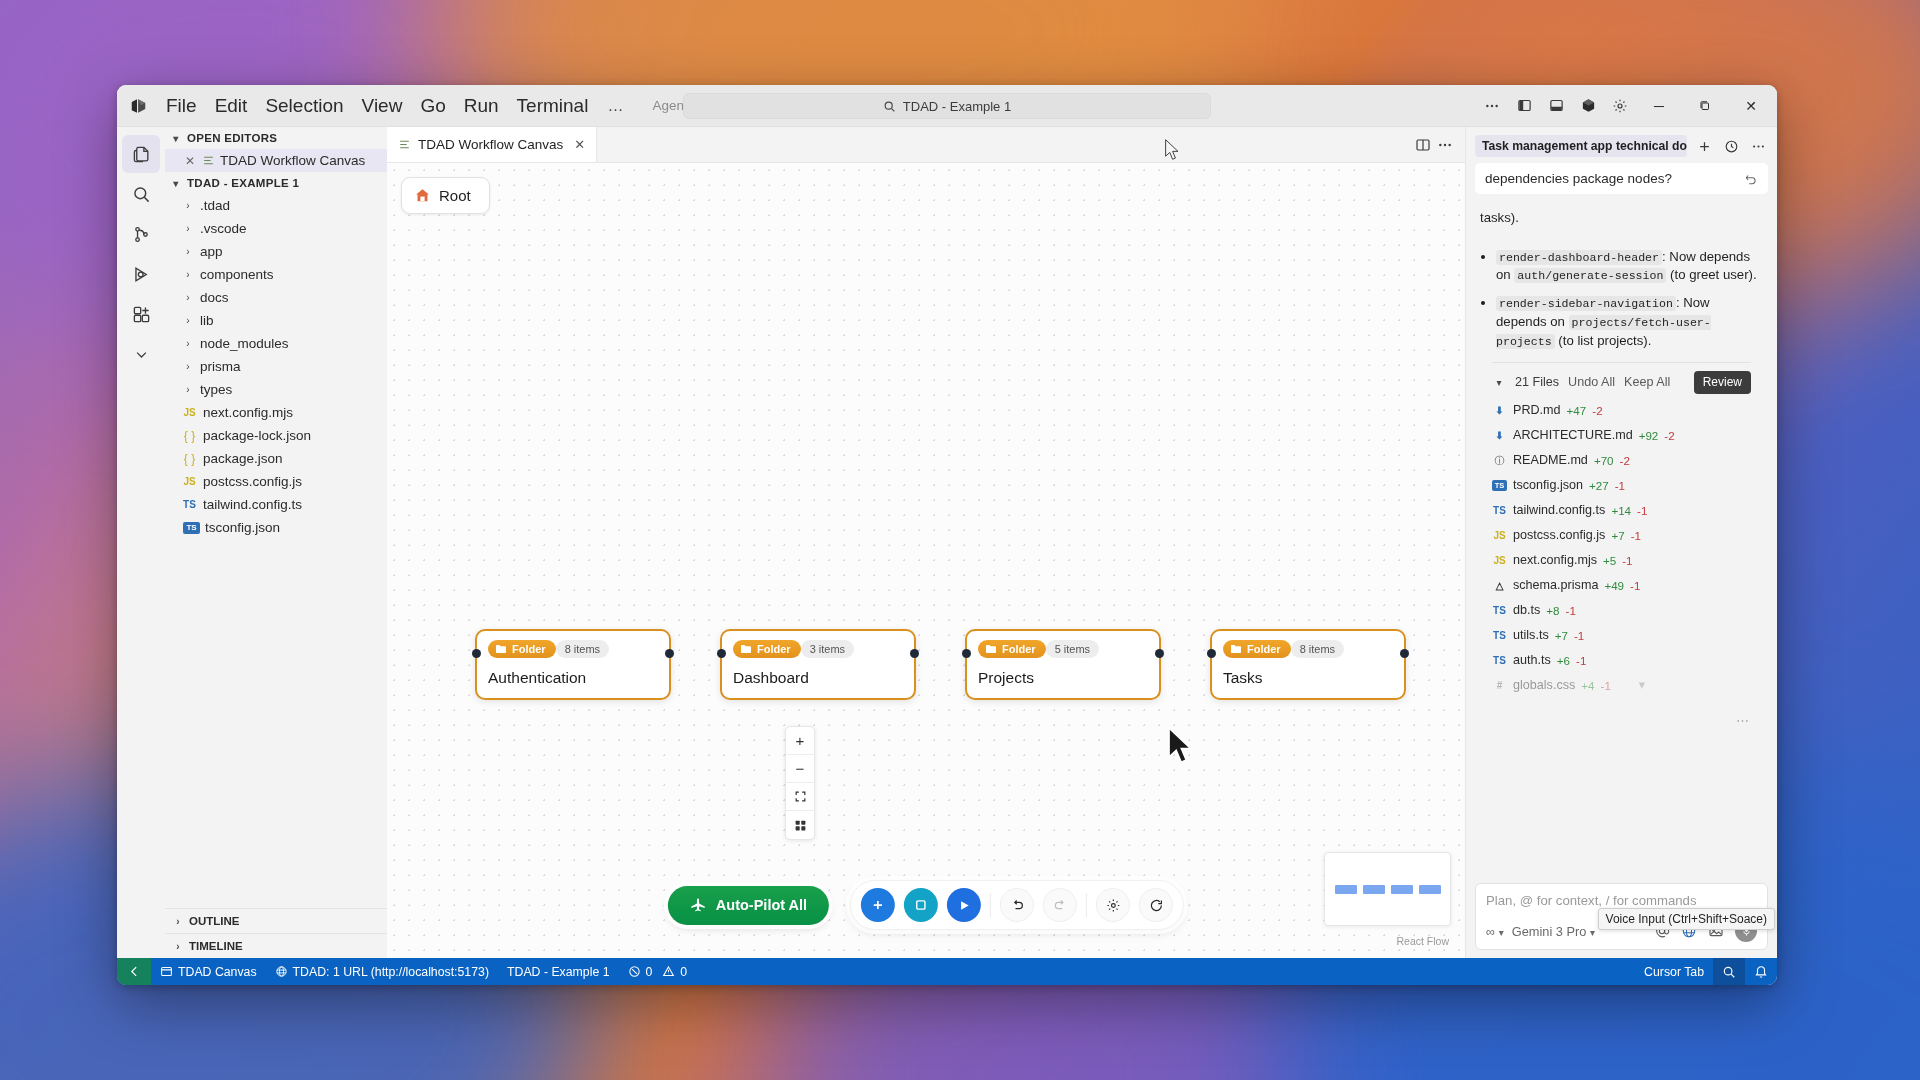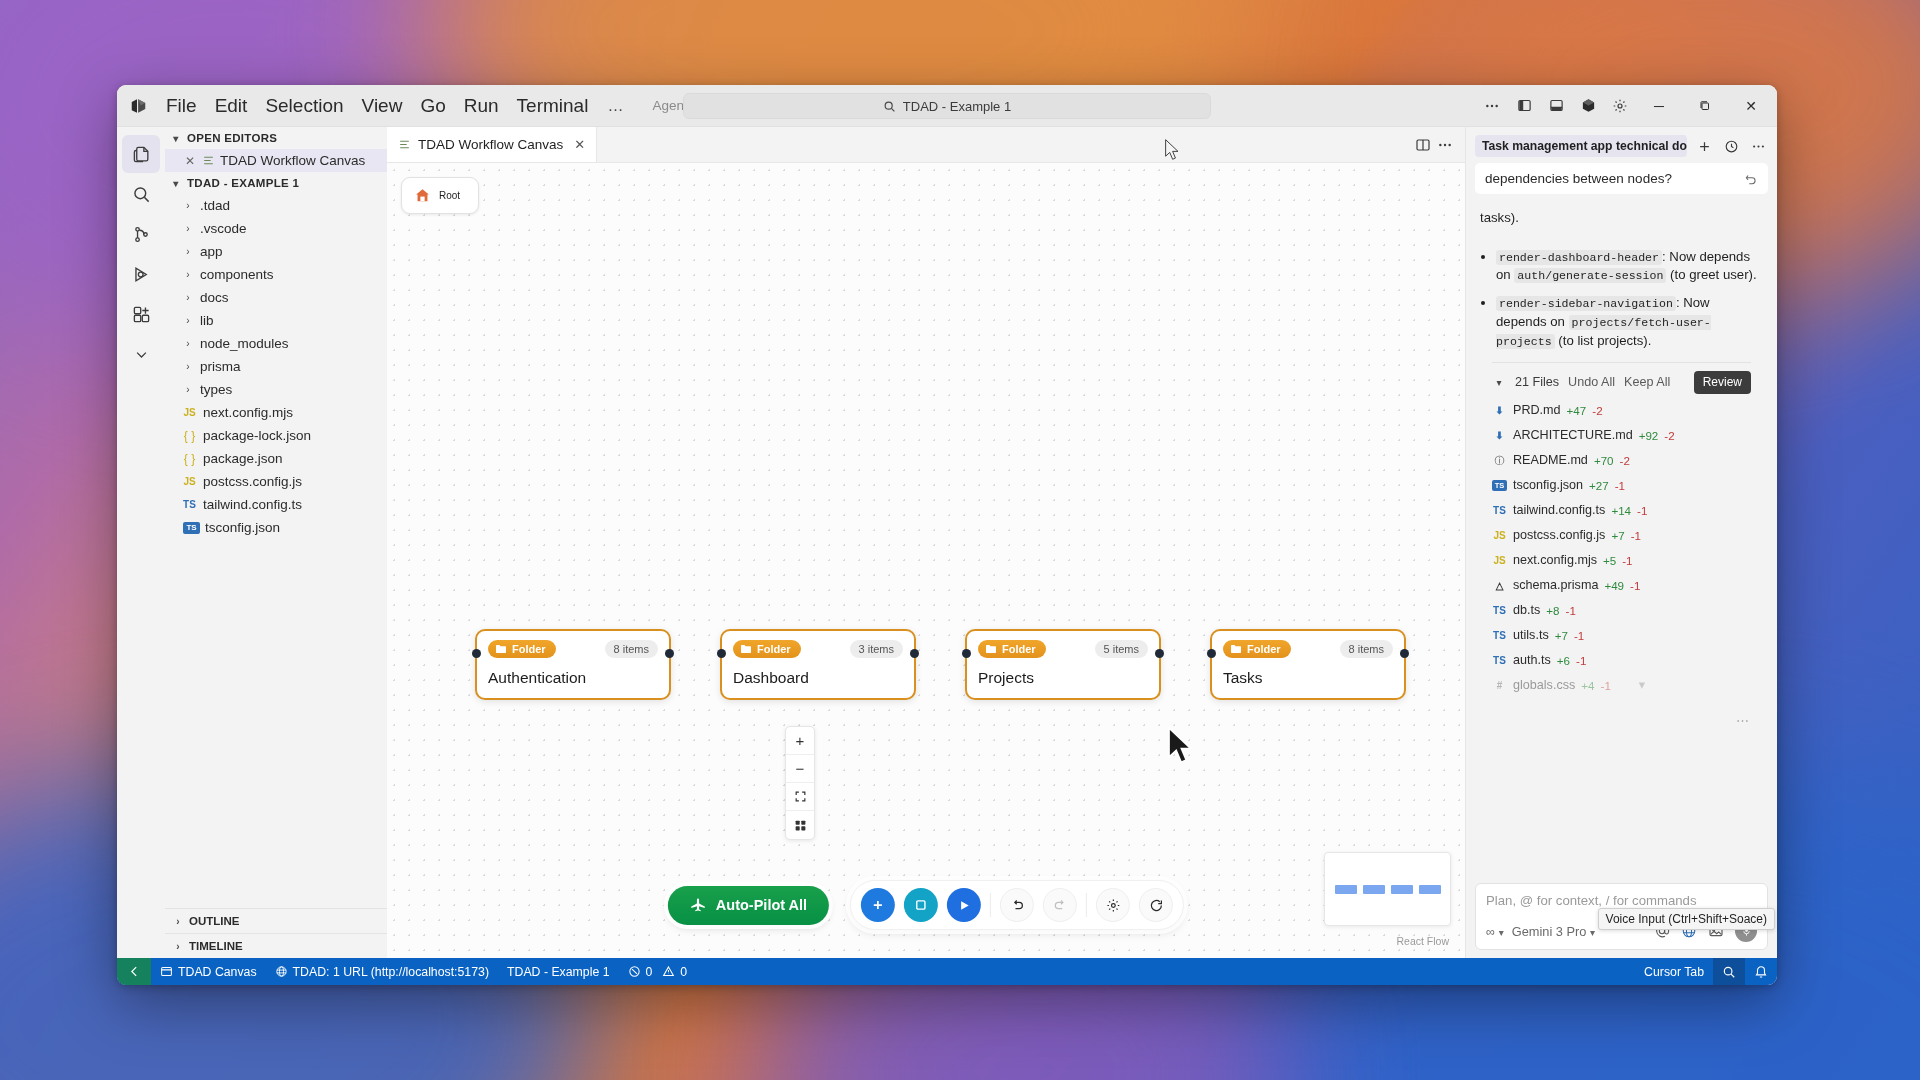--- a/index.html
+++ b/index.html
@@ -85,28 +85,28 @@
   .tabbar-right { margin-left:auto; display:flex; align-items:center; gap:6px; padding-right:12px; color:#444; }
 
   
   .canvas-wrap { flex: 1; position: relative; overflow: hidden;
     background-color: #fcfcfc;
     background-image: radial-gradient(#d9d9dd 1px, transparent 1px);
     background-size: 15px 15px;
   }
   .root-chip {
     position:absolute; left: 14px; top: 14px; background:#fff; border:1px solid #e2e2e2; border-radius: 9px;
-    padding: 9px 18px 9px 12px; display:flex; align-items:center; gap:8px; font-size:10px; color:#1f1f1f;
+    padding: 9px 18px 9px 12px; display:flex; align-items:center; gap:8px; font-size:15px; color:#1f1f1f;
     box-shadow: 0 1px 3px rgba(0,0,0,.08);
   }
   .node {
     position:absolute; width: 196px; background:#fff; border: 2px solid #d9901f; border-radius: 10px;
     box-shadow: 0 2px 7px rgba(0,0,0,.10); padding: 9px 11px 11px 11px;
   }
-  .node-top { display:flex; align-items:center; justify-content: space-between; }
+  .node-top { display:flex; align-items:center; }
   .badge-folder {
     background: linear-gradient(180deg,#f0a62a,#e3921c); color:#fff; font-size: 11px; font-weight: bold;
     border-radius: 11px; padding: 3px 10px 3px 7px; display:flex; align-items:center; gap:5px;
   }
   .badge-items { background:#ededed; color:#555; font-size:11px; border-radius: 10px; padding: 3px 9px; }
   .node-title { margin-top: 11px; font-size: 15.5px; color:#1c1c1c; }
   .handle { position:absolute; width: 9px; height: 9px; border-radius:50%; background:#1f2937; top: 50%; margin-top: -16px; }
   .handle.l { left: -5px; }
   .handle.r { right: -5px; }
 
@@ -625,21 +625,21 @@
         <div class="chat-hbtn">
           <svg width="15" height="15" viewBox="0 0 24 24" fill="#3a3a3a">
               <circle cx="5" cy="12" r="1.7"></circle>
               <circle cx="12" cy="12" r="1.7"></circle>
               <circle cx="19" cy="12" r="1.7"></circle>
             </svg>
         </div>
       </div>
 
       <div class="chat-prompt">
-        <span>dependencies between nodes?</span>
+        <span>dependencies package nodes?</span>
         <span>
           <svg width="14" height="14" viewBox="0 0 24 24" fill="none" stroke="#6a6a6a" stroke-width="1.8">
               <path d="M4 10h10a5 5 0 0 1 0 10H9"></path>
               <path d="M7 6 4 10l3 3.5"></path>
             </svg>
         </span>
       </div>
 
       <div class="chat-body">
         <div class="faded">&nbsp;</div>

